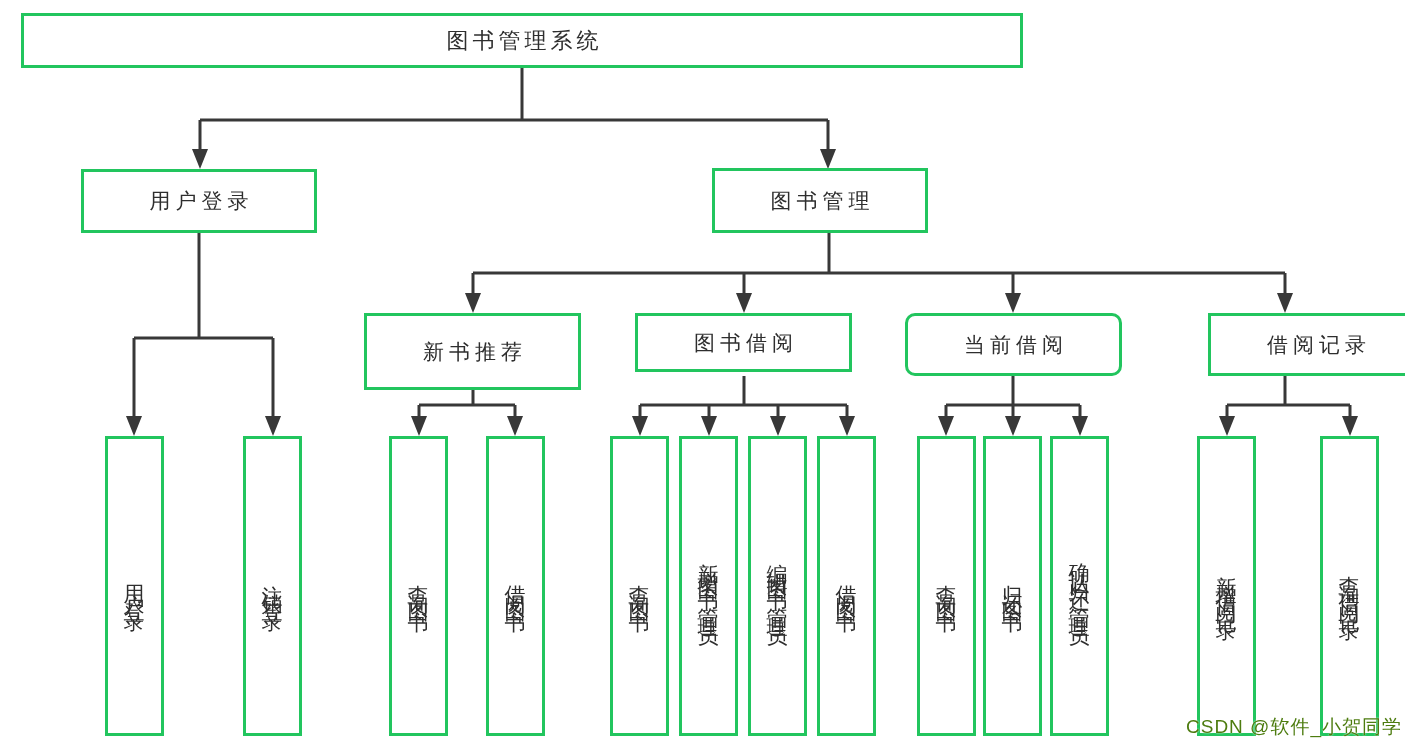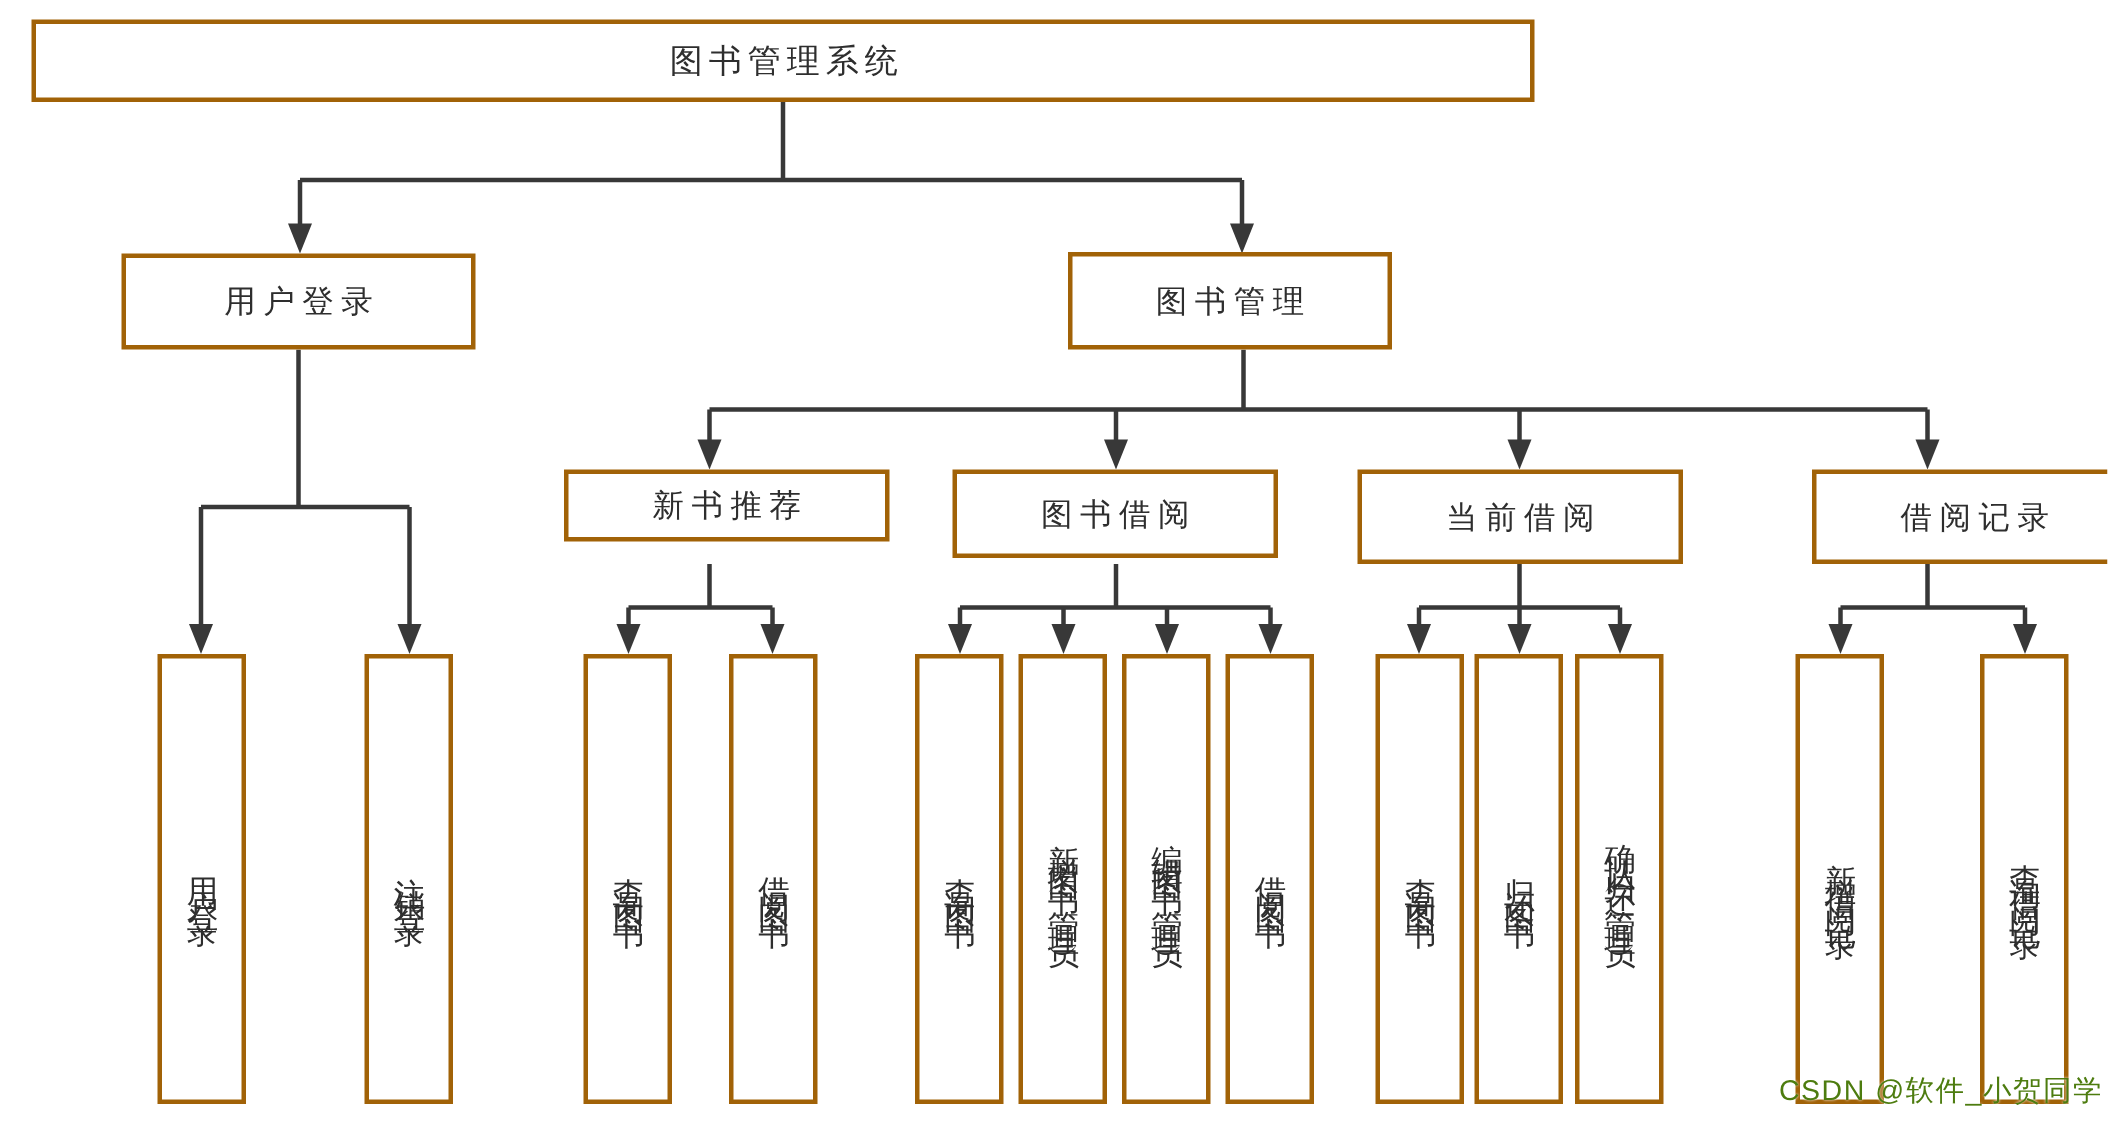--- a/index.html
+++ b/index.html
@@ -8,21 +8,21 @@
     width:1405px;height:747px;
     background:#ffffff;
     font-family:"Liberation Sans", sans-serif;
     overflow:hidden;
   }
   .wires{position:absolute;left:0;top:0;z-index:1;}
   .node{
     position:absolute;
     box-sizing:border-box;
     background:#ffffff;
-    border:3px solid #a16207;
+    border:3px solid #22c55e;
     display:flex;
     align-items:center;
     justify-content:center;
     color:#2e2e2e;
     z-index:2;
   }
   .hbox{
     font-size:21px;
     letter-spacing:5px;
     text-indent:5px;
@@ -87,23 +87,23 @@
       <polygon points="1219,416 1235,416 1227,436"></polygon>
       <polygon points="1342,416 1358,416 1350,436"></polygon>
     </g>
   </svg>
 
   <div class="node hbox root" style="left:21px;top:13px;width:1002px;height:55px;">图书管理系统</div>
 
   <div class="node hbox" style="left:81px;top:169px;width:236px;height:64px;">用户登录</div>
   <div class="node hbox" style="left:712px;top:168px;width:216px;height:65px;">图书管理</div>
 
-  <div class="node hbox" style="left:376px;top:313px;width:217px;height:48px;">新书推荐</div>
+  <div class="node hbox" style="left:364px;top:313px;width:217px;height:77px;">新书推荐</div>
   <div class="node hbox" style="left:635px;top:313px;width:217px;height:59px;">图书借阅</div>
-  <div class="node hbox" style="left:905px;top:313px;width:217px;height:63px;">当前借阅</div>
+  <div class="node hbox" style="left:905px;top:313px;width:217px;height:63px;border-radius:10px;">当前借阅</div>
   <div class="node hbox" style="left:1208px;top:313px;width:217px;height:63px;">借阅记录</div>
 
   <div class="node vbox" style="left:105px;">用户登录</div>
   <div class="node vbox" style="left:243px;">注销登录</div>
 
   <div class="node vbox" style="left:389px;">查询图书</div>
   <div class="node vbox" style="left:486px;">借阅图书</div>
 
   <div class="node vbox" style="left:610px;">查询图书</div>
   <div class="node vbox" style="left:679px;">新增图书（管理员）</div>

